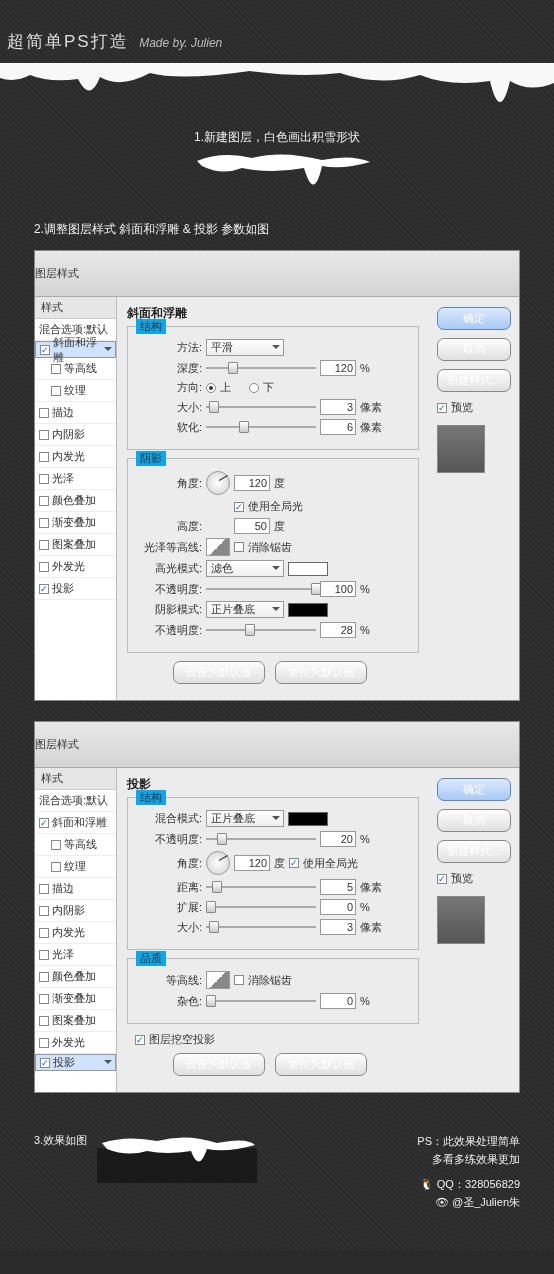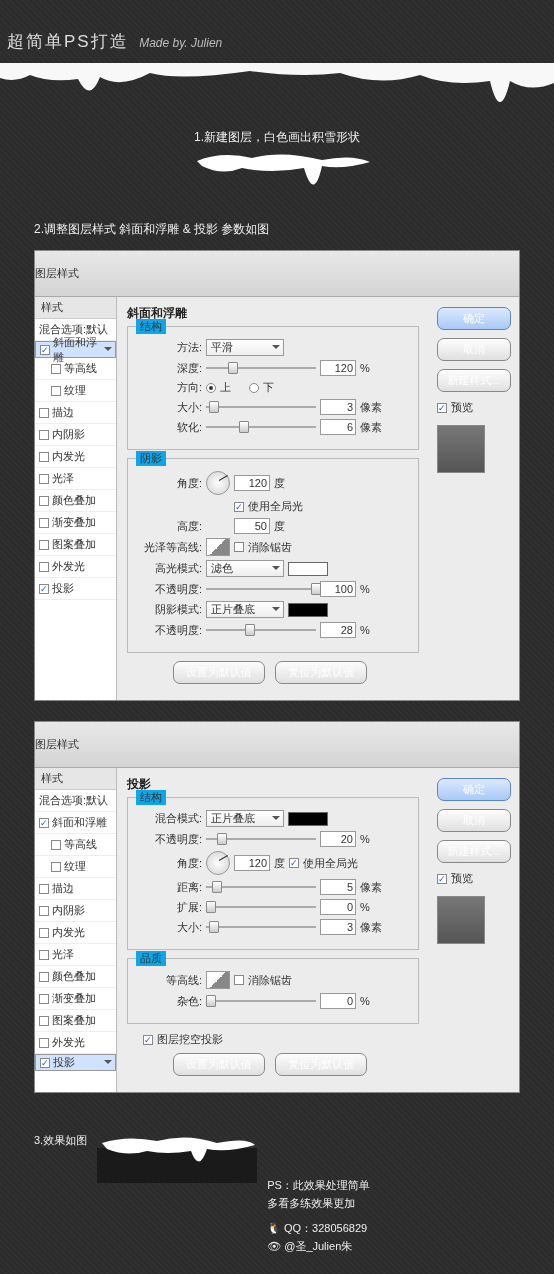--- a/index.html
+++ b/index.html
@@ -43,21 +43,21 @@
   .swatch { width: 40px; height: 14px; border: 1px solid #666; }
   .swatch.white { background: #fff; }
   .swatch.black { background: #000; }
   .buttons { width: 90px; padding: 10px 8px; }
   .btn { display: block; width: 100%; margin-bottom: 8px; border: 1px solid #888; background: linear-gradient(#fdfdfd,#e0e0e0); font-size: 11px; padding: 3px 0; text-align: center; border-radius: 7px; cursor: pointer; }
   .btn.primary { background: linear-gradient(#dce9ff,#a9c9f5); border-color: #5a86c5; }
   .preview-box { width: 48px; height: 48px; border: 1px solid #888; background: linear-gradient(#777,#555); margin-top: 10px; }
   .bot-btns { text-align: center; margin-top: 6px; }
   .bot-btns .btn { display: inline-block; width: auto; padding: 3px 12px; margin-right: 6px; font-family: Liberation Serif, serif; }
   .footer { padding: 20px 34px 40px 34px; display: flex; align-items: flex-start; gap: 10px; font-size: 11px; color: #eee; }
-  .footer-right { flex: 1; text-align: left; line-height: 1.6; margin-top: 44px; }
+  .footer-right { flex: 1; text-align: right; line-height: 1.6; }
   .snow-small { display: inline-block; vertical-align: middle; }
 </style>
 </head>
 <body>
 
 <div class="page">
 
   <div class="header">
     <div>
       <span class="subtitle">超简单PS打造</span>
@@ -374,21 +374,21 @@
           </div>
           <div class="row">
             <span class="lbl">杂色:</span>
             <span class="slider">
                 <span class="thumb" style="left:0%"></span>
               </span>
             <span class="numbox">0</span>
             <span class="unit">%</span>
           </div>
         </div>
-        <div class="row" style="margin-left:16px">
+        <div class="row" style="margin-left:8px">
           <span class="cb chk"></span>
           <span>图层挖空投影</span>
         </div>
         <div class="bot-btns">
           <span class="btn">设置为默认值</span>
           <span class="btn">复位为默认值</span>
         </div>
       </div>
       <div class="buttons">
         <span class="btn primary">确定</span>

